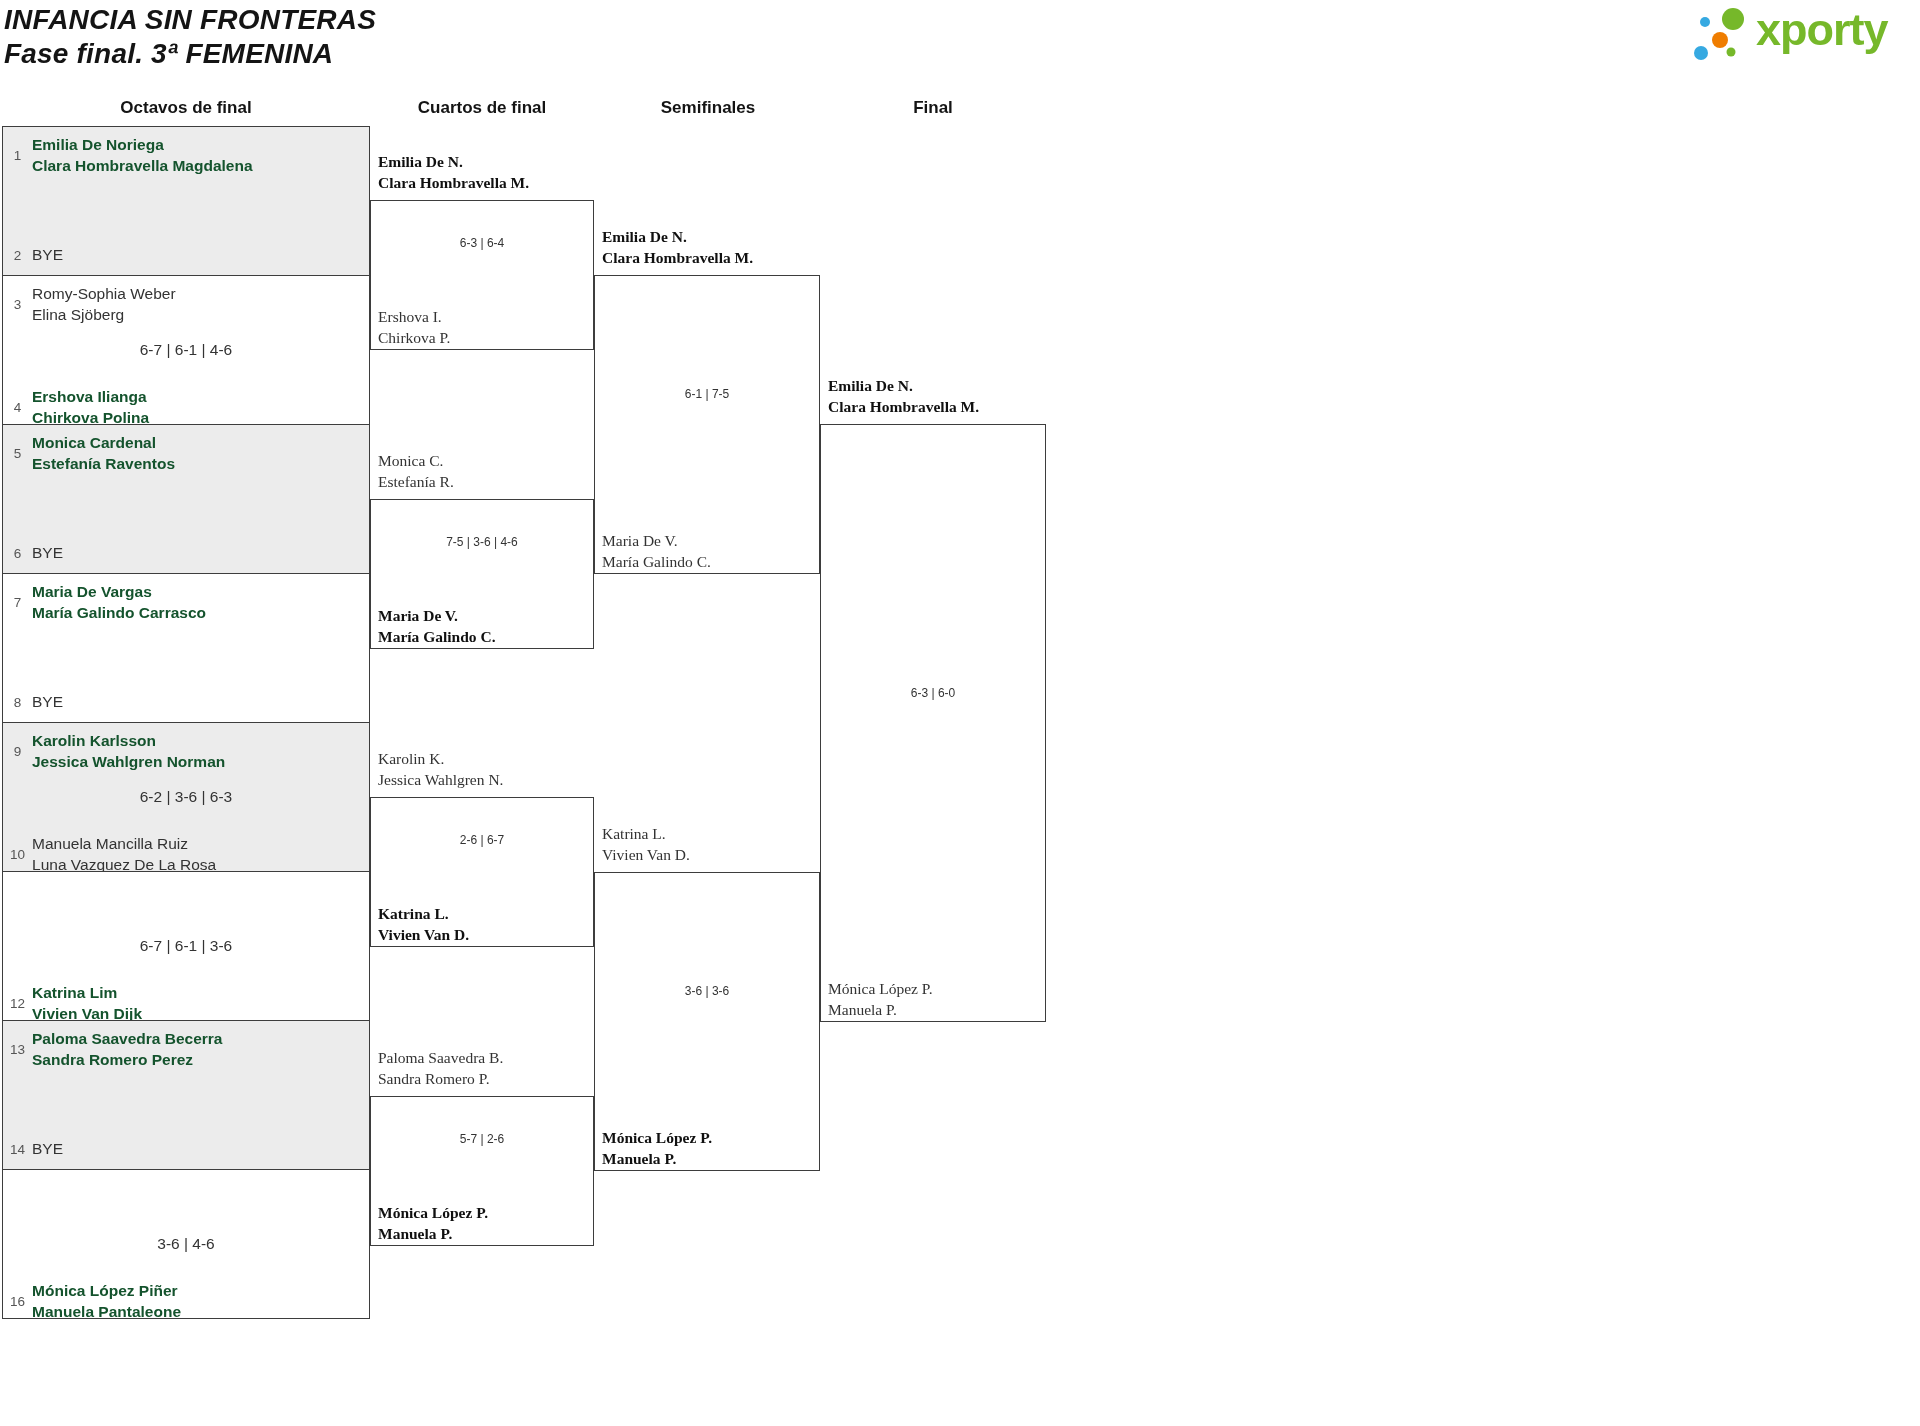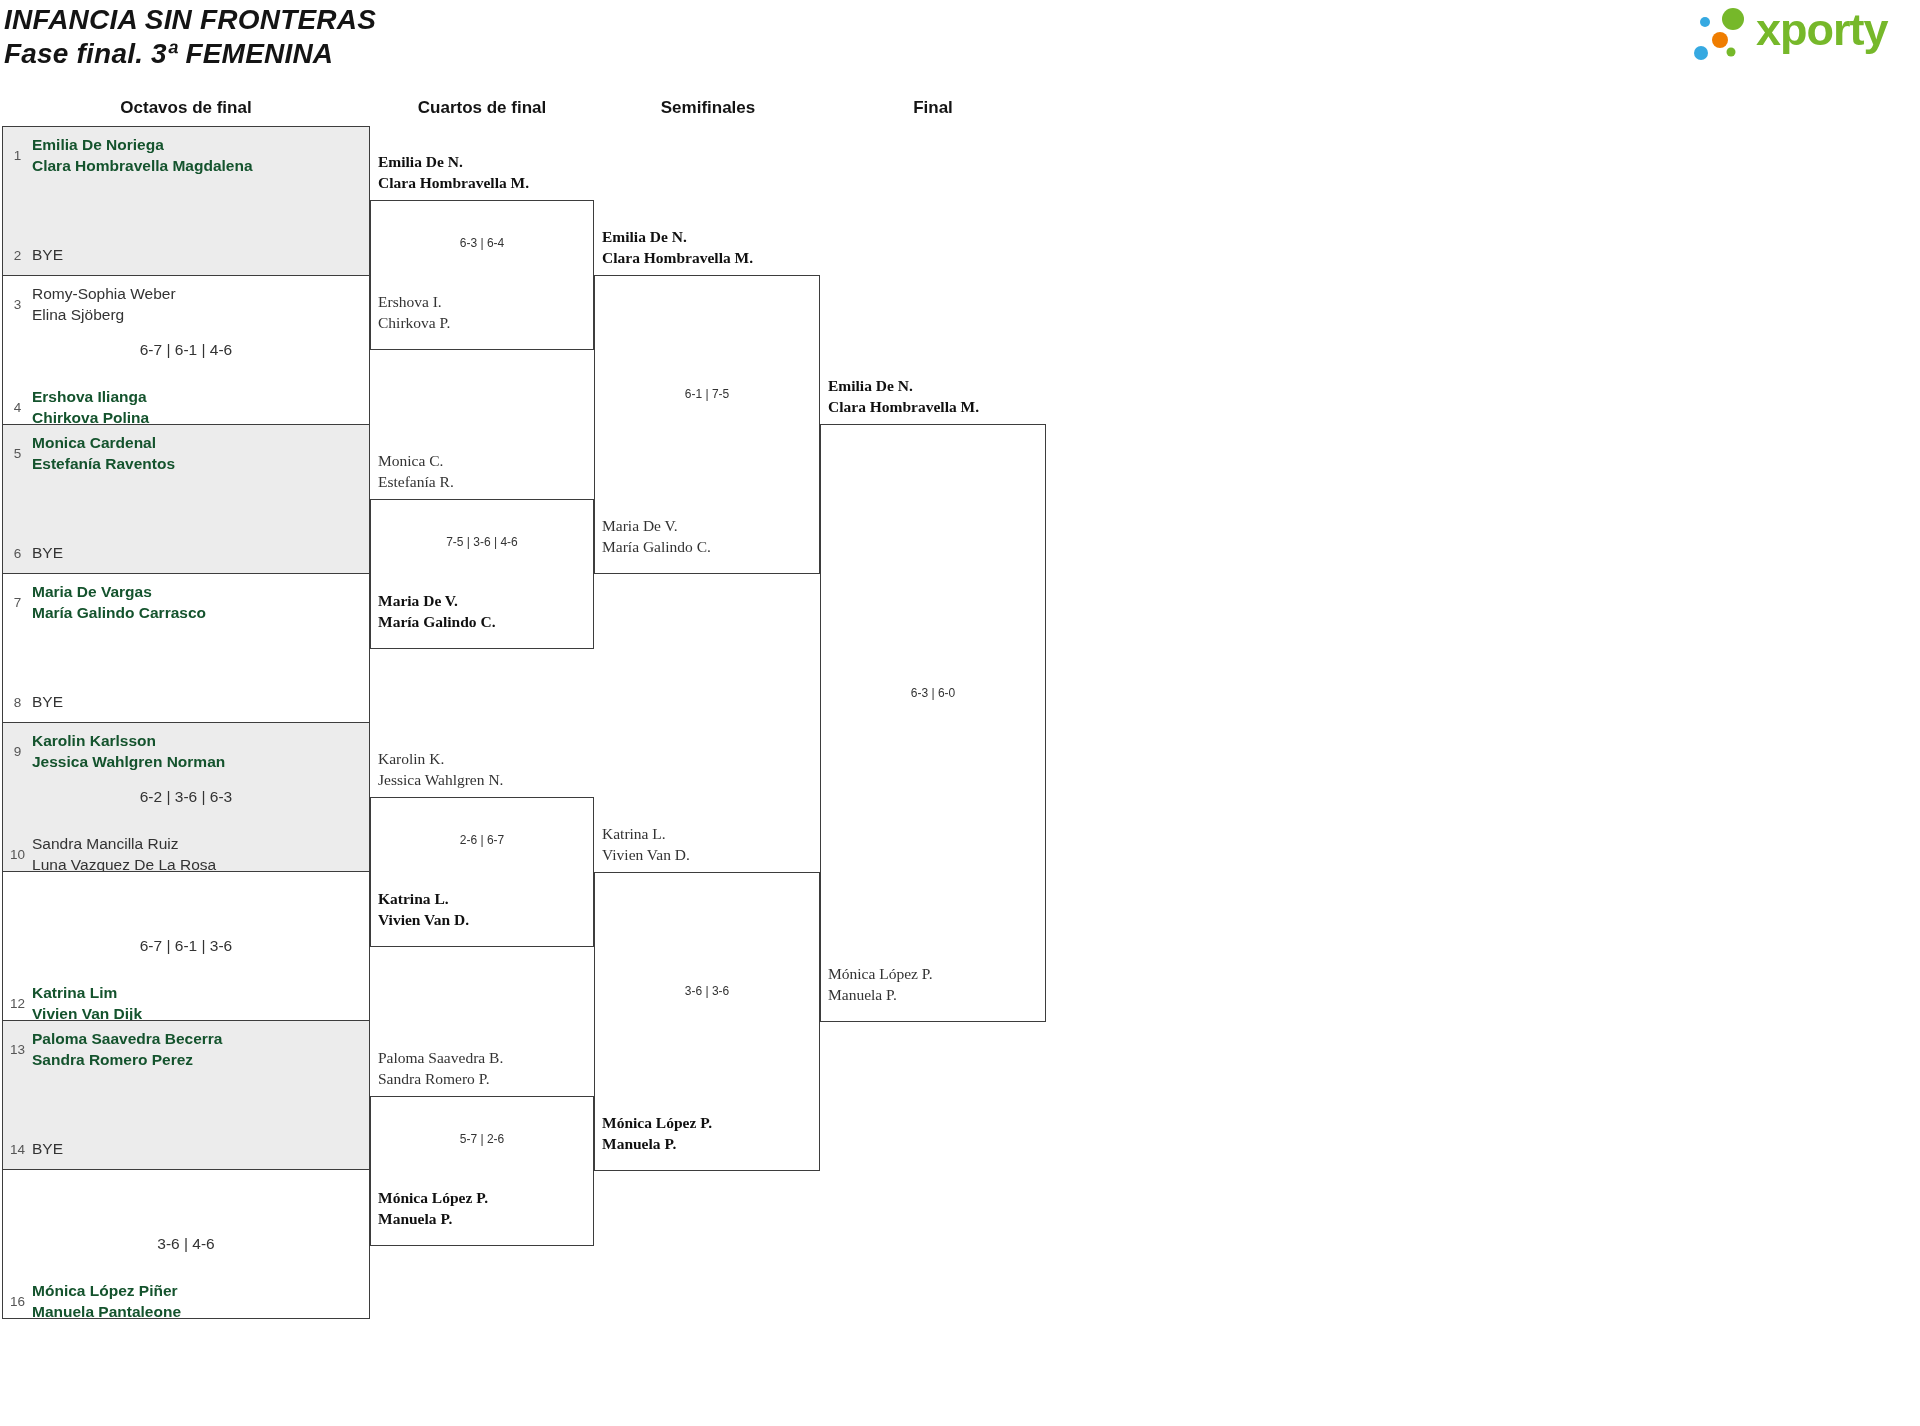--- a/index.html
+++ b/index.html
@@ -41,21 +41,21 @@
     text-align:center;font-size:15.5px;color:#333;
   }
   
   .mbox{position:absolute;border:1px solid #3d3d3d;box-sizing:border-box;}
   .qf{left:370px;width:224px;height:150px;}
   .sf{left:594px;width:226px;height:299px;}
   .fin{left:820px;width:226px;height:598px;}
   .adv{position:absolute;left:7px;font-size:15.5px;line-height:1.35;color:#333;white-space:nowrap;font-family:Liberation Serif, serif;}
   .adv span{display:block;}
   .adv.above{bottom:calc(100% + 7px);}
-  .adv.inside{bottom:15px;}
+  .adv.inside{bottom:0;}
   .adv.w{font-weight:700;color:#101010;}
   .mscore{
     position:absolute;left:0;right:0;text-align:center;font-size:12px;color:#333;
     transform:translateY(-50%);
   }
   .qf .mscore{top:42px;}
   .sf .mscore{top:118px;}
   .fin .mscore{top:268px;}
 </style>
 </head>
@@ -153,21 +153,21 @@
     <span class="seed">9</span>
     <div class="team">
       <span>Karolin Karlsson</span>
       <span>Jessica Wahlgren Norman</span>
     </div>
   </div>
   <div class="score">6-2 | 3-6 | 6-3</div>
   <div class="entry bot">
     <span class="seed">10</span>
     <div class="team">
-      <span>Sandra Mancilla Ruiz</span>
+      <span>Manuela Mancilla Ruiz</span>
       <span>Luna Vazquez De La Rosa</span>
     </div>
   </div>
 </div>
 
 <div class="obox" style="top:871px">
   <div class="score">6-7 | 6-1 | 3-6</div>
   <div class="entry bot w">
     <span class="seed">12</span>
     <div class="team">

